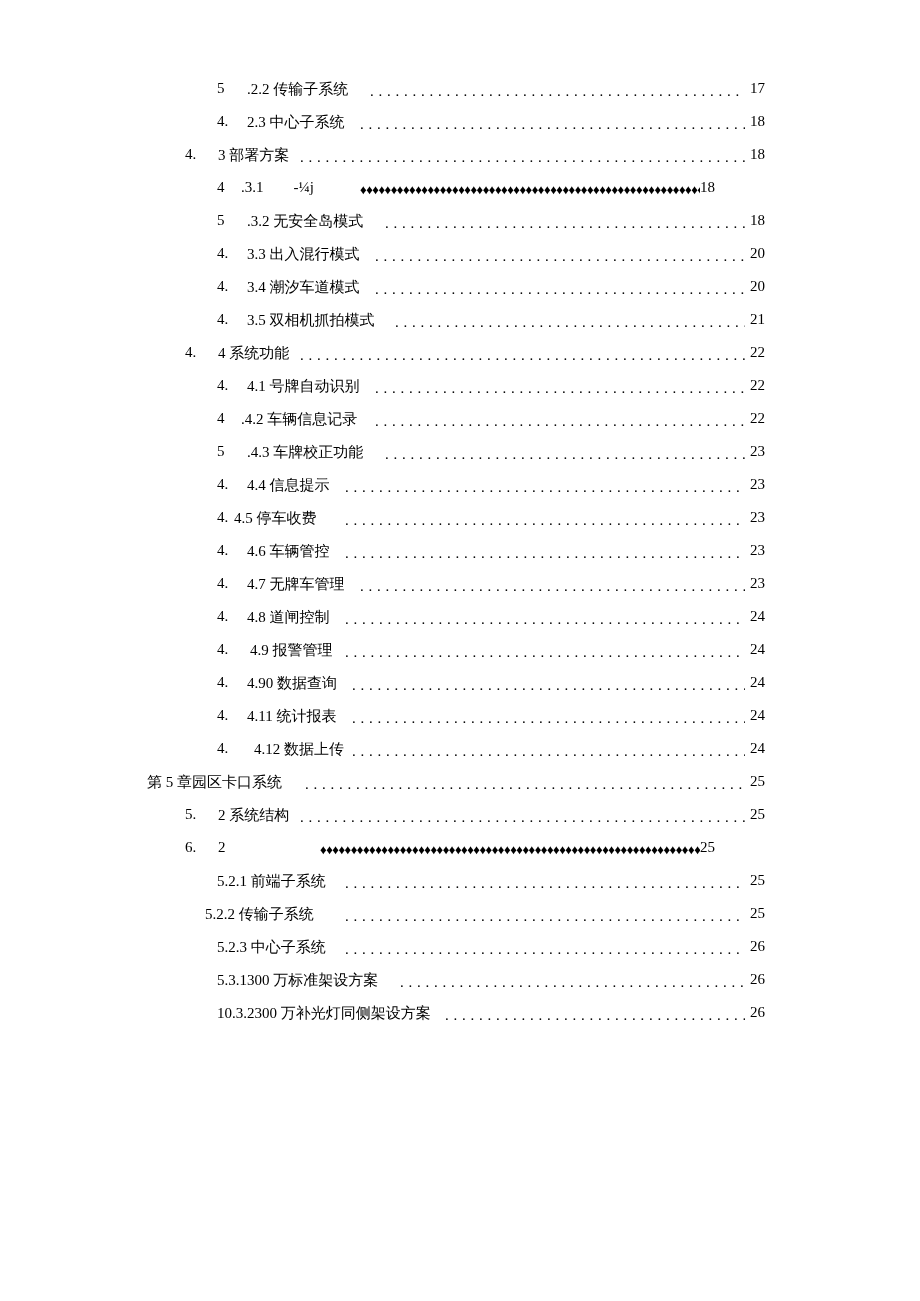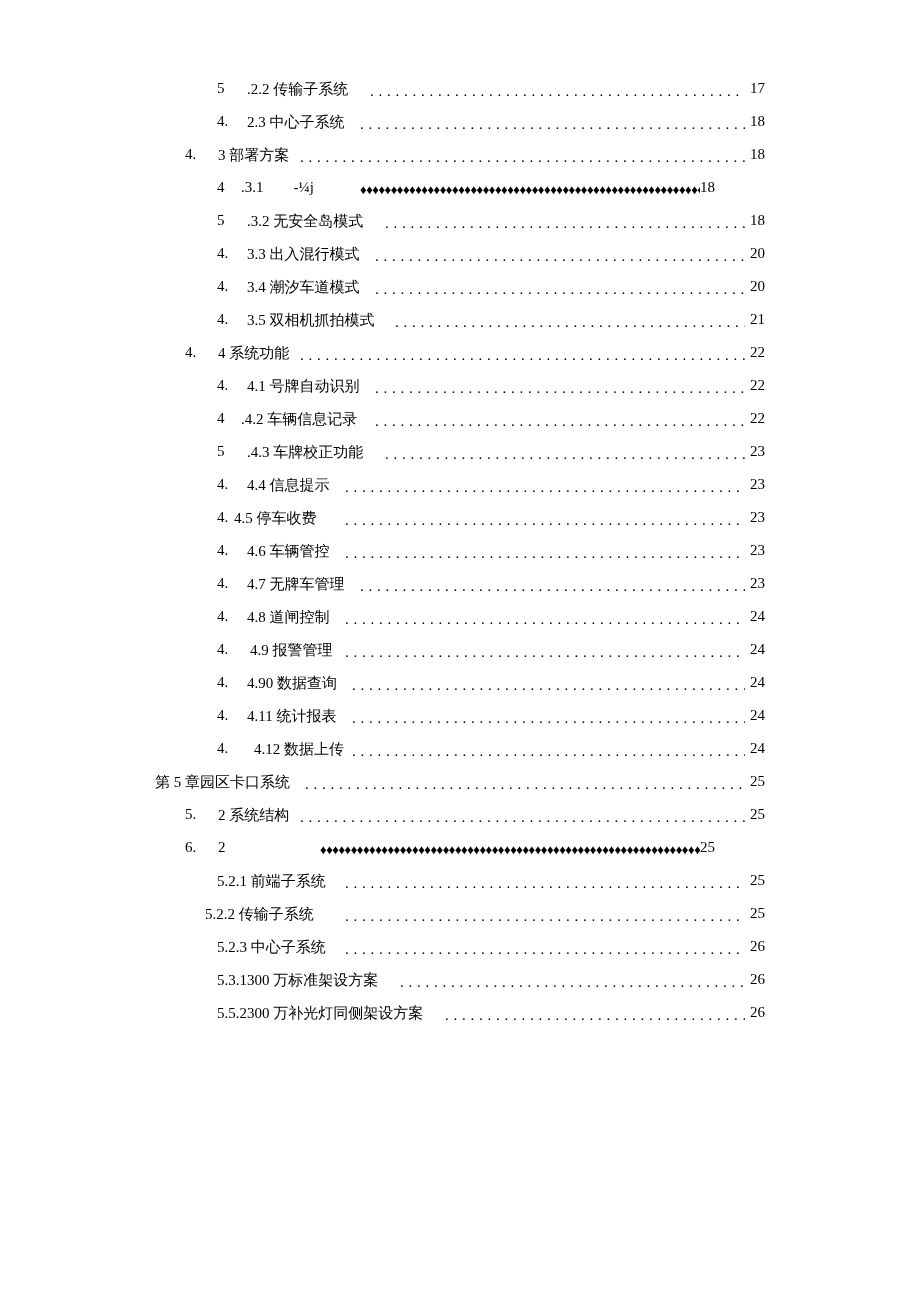--- a/index.html
+++ b/index.html
@@ -151,21 +151,21 @@
         <span class="toc-dots" style="left: 352px;">. . . . . . . . . . . . . . . . . . . . . . . . . . . . . . . . . . . . . . . . . . . . . . . . . . . . . . . . . . . . . . . . . . . . . . . . . . . . . . . . . . . . . . . . . . . . . . . . . . . . . . . . . . . . . . . . . . . . . . . . . . . . . . . . . . . . . . . . . . . . . . . .</span>
         <span class="toc-page">24</span>
       </div>
       <div class="toc-line">
         <span class="toc-left" style="left: 217px;">4.</span>
         <span class="toc-left" style="left: 247px; margin-left: 7px;">4.12 数据上传</span>
         <span class="toc-dots" style="left: 352px;">. . . . . . . . . . . . . . . . . . . . . . . . . . . . . . . . . . . . . . . . . . . . . . . . . . . . . . . . . . . . . . . . . . . . . . . . . . . . . . . . . . . . . . . . . . . . . . . . . . . . . . . . . . . . . . . . . . . . . . . . . . . . . . . . . . . . . . . . . . . . . . . .</span>
         <span class="toc-page">24</span>
       </div>
       <div class="toc-line">
-        <span class="toc-left" style="left: 155px; text-align: center;">第 5 章园区卡口系统</span>
+        <span class="toc-left" style="left: 147px; text-align: center;">第 5 章园区卡口系统</span>
         <span class="toc-dots" style="left: 305px;">. . . . . . . . . . . . . . . . . . . . . . . . . . . . . . . . . . . . . . . . . . . . . . . . . . . . . . . . . . . . . . . . . . . . . . . . . . . . . . . . . . . . . . . . . . . . . . . . . . . . . . . . . . . . . . . . . . . . . . . . . . . . . . . . . . . . . . . . . . . . . . . .</span>
         <span class="toc-page">25</span>
       </div>
       <div class="toc-line">
         <span class="toc-left" style="left: 185px;">5.</span>
         <span class="toc-left" style="left: 218px;">2 系统结构 </span>
         <span class="toc-dots" style="left: 300px;">. . . . . . . . . . . . . . . . . . . . . . . . . . . . . . . . . . . . . . . . . . . . . . . . . . . . . . . . . . . . . . . . . . . . . . . . . . . . . . . . . . . . . . . . . . . . . . . . . . . . . . . . . . . . . . . . . . . . . . . . . . . . . . . . . . . . . . . . . . . . . . . .</span>
         <span class="toc-page">25</span>
       </div>
       <div class="toc-line">
@@ -188,18 +188,18 @@
         <span class="toc-left" style="left: 217px;">5.2.3 中心子系统</span>
         <span class="toc-dots" style="left: 345px;">. . . . . . . . . . . . . . . . . . . . . . . . . . . . . . . . . . . . . . . . . . . . . . . . . . . . . . . . . . . . . . . . . . . . . . . . . . . . . . . . . . . . . . . . . . . . . . . . . . . . . . . . . . . . . . . . . . . . . . . . . . . . . . . . . . . . . . . . . . . . . . . .</span>
         <span class="toc-page">26</span>
       </div>
       <div class="toc-line">
         <span class="toc-left" style="left: 217px;">5.3.1300 万标准架设方案 </span>
         <span class="toc-dots" style="left: 400px;">. . . . . . . . . . . . . . . . . . . . . . . . . . . . . . . . . . . . . . . . . . . . . . . . . . . . . . . . . . . . . . . . . . . . . . . . . . . . . . . . . . . . . . . . . . . . . . . . . . . . . . . . . . . . . . . . . . . . . . . . . . . . . . . . . . . . . . . . . . . . . . . .</span>
         <span class="toc-page">26</span>
       </div>
       <div class="toc-line">
-        <span class="toc-left" style="left: 217px;">5.5.2300 万补光灯同侧架设方案 </span>
+        <span class="toc-left" style="left: 217px;">10.3.2300 万补光灯同侧架设方案 </span>
         <span class="toc-dots" style="left: 445px;">. . . . . . . . . . . . . . . . . . . . . . . . . . . . . . . . . . . . . . . . . . . . . . . . . . . . . . . . . . . . . . . . . . . . . . . . . . . . . . . . . . . . . . . . . . . . . . . . . . . . . . . . . . . . . . . . . . . . . . . . . . . . . . . . . . . . . . . . . . . . . . . .</span>
         <span class="toc-page">26</span>
       </div>
     </div>
 </div>
 
 </body></html>

